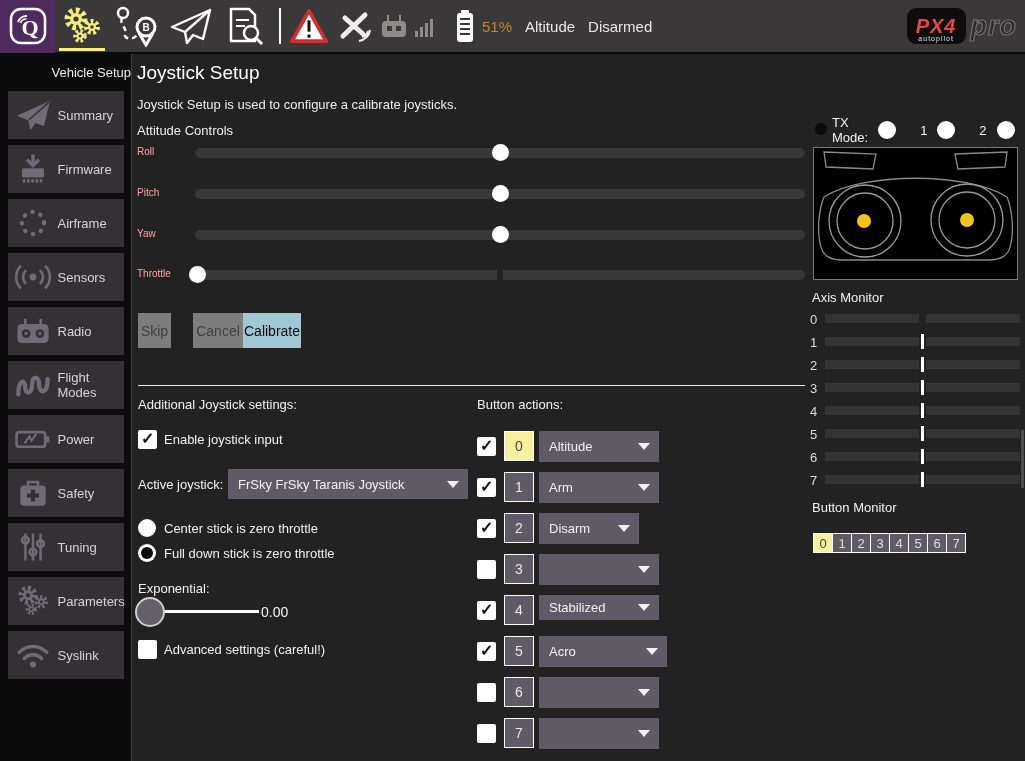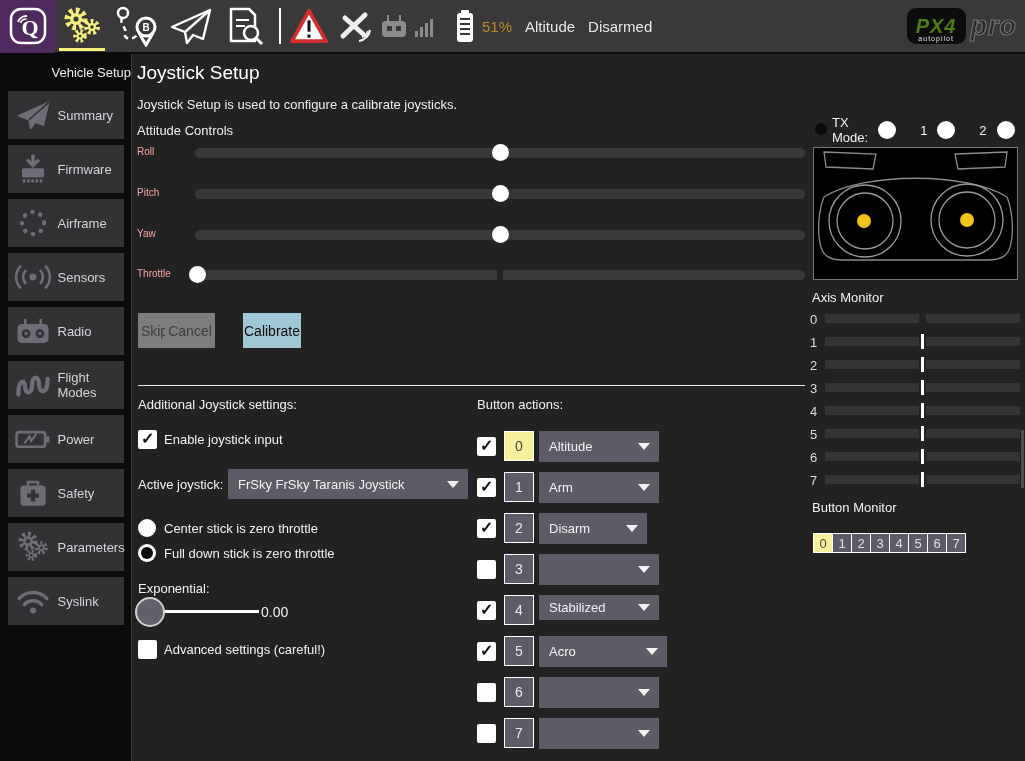--- a/index.html
+++ b/index.html
@@ -14,21 +14,21 @@
     background:#3a3838; display:flex; align-items:center; border-bottom:2px solid #0a0a0a; }
   .logo-box { width:55px; height:54px; background:#4e2a5e; display:flex; align-items:center; justify-content:center; flex:0 0 auto; }
   .tab { width:54px; height:54px; display:flex; align-items:center; justify-content:center; position:relative; cursor:pointer; }
   .tab.selected::after { content:""; position:absolute; left:4px; right:4px; bottom:2px; height:3px; background:#f7ef7b; }
   .tb-sep { width:2px; height:36px; background:#fff; margin:0 6px 0 8px; }
   .tb-ind { height:54px; display:flex; align-items:center; justify-content:center; }
   .tb-text { font-size:15px; color:#e8e8e8; }
   .tb-batt-pct { font-size:15px; color:#b98c1e; margin-left:5px; }
   .brand { margin-left:auto; margin-right:8px; display:flex; align-items:center; }
   .px4box { background:#0d0d0d; border-radius:9px; padding:3px 9px 2px 9px; text-align:center; }
-  .px4main { font-style:italic; font-weight:bold; font-size:20px; line-height:18px; color:#4d7c0f; letter-spacing:1px;margin-top:6px; }
+  .px4main { font-style:italic; font-weight:bold; font-size:20px; line-height:18px; color:#ef4444; letter-spacing:1px;margin-top:6px; }
   .px4sub { font-size:7px; letter-spacing:1px; color:#e8e8e8; line-height:7px; }
   .protext { font-style:italic; font-weight:bold; font-size:27px; color:#2b2b2b;
     -webkit-text-stroke:1.2px #6f6f6f; margin-left:5px; letter-spacing:1px; }
   
   .sidebar { position:absolute; left:0; top:54px; width:132px; height:707px; background:#0b0b0b; border-right:1px solid #3c3c3c; }
   .sb-title { text-align:right; font-size:13px; color:#eee; margin:11px 0 11px 0; }
   .sb-item { width:116px; height:48px; margin:0 auto 6px auto; background:#333134; display:flex; align-items:center; cursor:pointer; }
   .sb-item.active { background:#f9f28f; }
   .sb-ico { width:50px; display:flex; align-items:center; justify-content:center; flex:0 0 auto; }
   .sb-label { font-size:13px; color:#d6d4d8; }
@@ -294,20 +294,37 @@
         <svg width="34" height="32" viewBox="0 0 40 38">
             <path d="M14 10 v-4 h12 v4" fill="none" stroke="#6f6b77" stroke-width="3"></path>
             <rect x="5" y="10" width="30" height="24" rx="4" fill="#6f6b77"></rect>
             <rect x="17.5" y="15" width="5" height="14" fill="#333134"></rect>
             <rect x="13" y="19.5" width="14" height="5" fill="#333134"></rect>
           </svg>
       </span>
       <span class="sb-label">Safety</span>
     </div>
 
+    <div class="sb-item">
+      <span class="sb-ico">
+        <svg width="32" height="34" viewBox="0 0 38 40">
+            <g stroke="#6f6b77" stroke-width="3">
+              <line x1="10" y1="4" x2="10" y2="36"></line>
+              <line x1="19" y1="4" x2="19" y2="36"></line>
+              <line x1="28" y1="4" x2="28" y2="36"></line>
+            </g>
+            <g fill="none" stroke="#6f6b77" stroke-width="3">
+              <circle cx="10" cy="12" r="4"></circle>
+              <circle cx="19" cy="26" r="4"></circle>
+              <circle cx="28" cy="16" r="4"></circle>
+            </g>
+          </svg>
+      </span>
+      <span class="sb-label">Tuning</span>
+    </div>
 
     <div class="sb-item">
       <span class="sb-ico">
         <svg width="40" height="36" viewBox="0 0 48 42">
             <g fill="#6f6b77">
               <circle cx="18" cy="14" r="8" fill="none" stroke="#6f6b77" stroke-width="7" stroke-dasharray="3.4 2.8"></circle>
               <circle cx="18" cy="14" r="6"></circle>
               <circle cx="18" cy="14" r="2.6" fill="#333134"></circle>
               <circle cx="34" cy="22" r="5.5" fill="none" stroke="#6f6b77" stroke-width="5" stroke-dasharray="2.6 2.2"></circle>
               <circle cx="34" cy="22" r="4"></circle>
@@ -355,21 +372,21 @@
     <div class="sl-handle" style="left:297px"></div>
   </div>
 
   <div class="sl-label" style="top:268px">Throttle</div>
   <div class="sl-track" style="top:270px">
     <div class="sl-gap"></div>
     <div class="sl-handle" style="left:-6px"></div>
   </div>
 
   <button class="btn btn-gray" style="left:138px; width:33px">Skip</button>
-  <button class="btn btn-gray" style="left:165px; width:50px">Cancel</button>
+  <button class="btn btn-gray" style="left:193px; width:50px">Cancel</button>
   <button class="btn btn-blue" style="left:243px; width:58px">Calibrate</button>
 
   <div class="divider"></div>
 
   <div class="sec-head" style="left:138px; top:397px">Additional Joystick settings:</div>
 
   <div class="checkbox checked" style="left:138px; top:430px"></div>
   <div class="lbl" style="left:164px; top:432px">Enable joystick input</div>
 
   <div class="lbl" style="left:138px; top:477px">Active joystick:</div>
@@ -403,21 +420,21 @@
 
   <div class="checkbox checked" style="left:477px; top:478px"></div>
   <div class="numbox" style="left:504px; top:472px">1</div>
   <div class="dropdown" style="left:539px; top:472px; width:120px; height:31px">
     <span class="dd-text">Arm</span>
     <span class="dd-arrow"></span>
   </div>
 
   <div class="checkbox checked" style="left:477px; top:519px"></div>
   <div class="numbox" style="left:504px; top:513px">2</div>
-  <div class="dropdown" style="left:539px; top:513px; width:108px; height:31px">
+  <div class="dropdown" style="left:539px; top:513px; width:100px; height:31px">
     <span class="dd-text">Disarm</span>
     <span class="dd-arrow"></span>
   </div>
 
   <div class="checkbox" style="left:477px; top:560px"></div>
   <div class="numbox" style="left:504px; top:554px">3</div>
   <div class="dropdown" style="left:539px; top:554px; width:120px; height:31px">
     <span class="dd-text"></span>
     <span class="dd-arrow"></span>
   </div>

